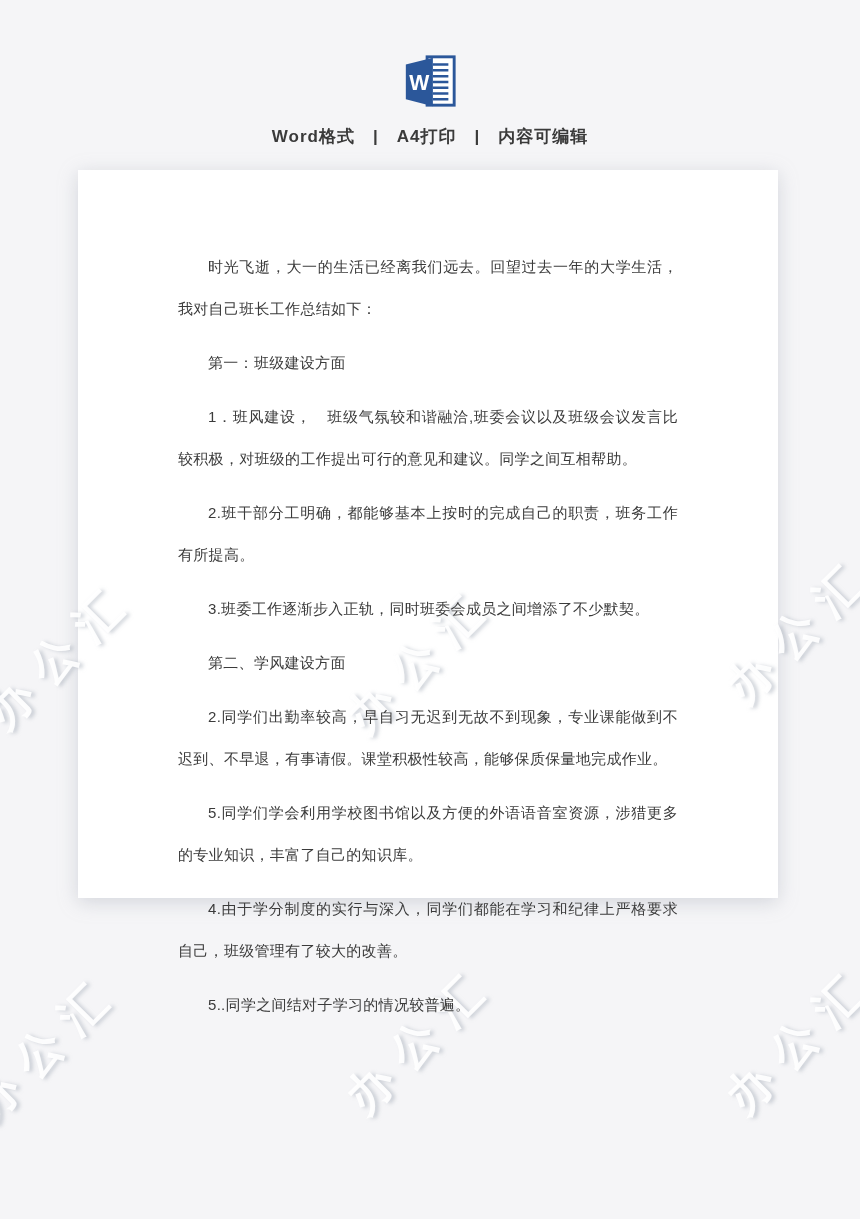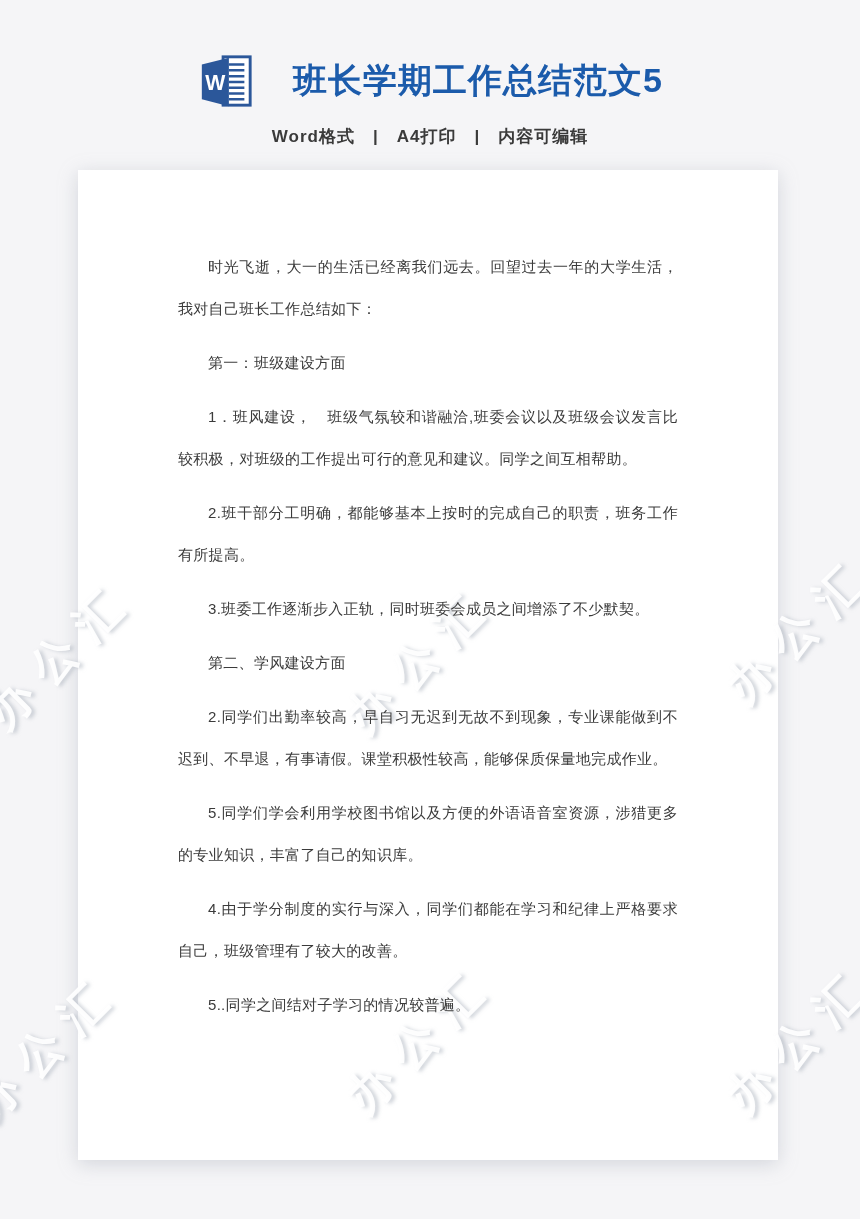--- a/index.html
+++ b/index.html
@@ -49,21 +49,21 @@
     color: #3a3a3a;
     letter-spacing: 1px;
   }
 
   
   .page {
     position: absolute;
     left: 78px;
     top: 170px;
     width: 700px;
-    height: 990px;
+    height: 728px;
     background: var(--page-bg, #ffffff);
     box-shadow: 0 4px 18px rgba(150, 156, 170, 0.35);
   }
   .doc-content {
     position: absolute;
     left: 100px;
     right: 100px;
     top: 76px;
     z-index: 10;
   }
@@ -102,21 +102,20 @@
 <body>
 
 <div class="header">
   <div class="header-row">
     <svg class="word-icon" viewBox="0 0 60 60" aria-hidden="true">
       <rect x="27" y="5" width="28" height="50" fill="#ffffff" stroke="#2b579a" stroke-width="3"></rect>
       <path stroke="#2b579a" stroke-width="2.6" fill="none" d="M33 13h16 M33 19h16 M33 25h16 M33 31h16 M33 37h16 M33 43h16 M33 49h16"></path>
       <polygon points="5,13 33,6 33,56 5,49" fill="#2b579a"></polygon>
       <text x="19" y="39" font-size="22" font-weight="bold" fill="#ffffff" text-anchor="middle" font-family="Liberation Sans, sans-serif">W</text>
     </svg>
-    <h1 class="doc-title">班长学期工作总结范文5</h1>
   </div>
   <div class="subtitle">Word格式　|　A4打印　|　内容可编辑</div>
 </div>
 
 <div class="page">
   <div class="doc-content">
       <p class="para">时光飞逝，大一的生活已经离我们远去。回望过去一年的大学生活，我对自己班长工作总结如下：</p>
       <p class="para">第一：班级建设方面</p>
       <p class="para">1．班风建设，　班级气氛较和谐融洽,班委会议以及班级会议发言比较积极，对班级的工作提出可行的意见和建议。同学之间互相帮助。</p>
       <p class="para">2.班干部分工明确，都能够基本上按时的完成自己的职责，班务工作有所提高。</p>

